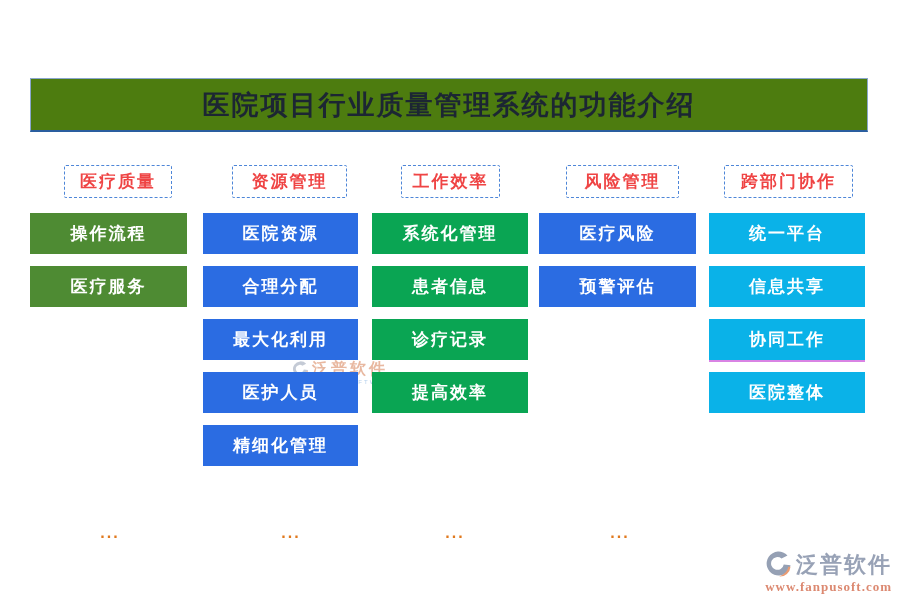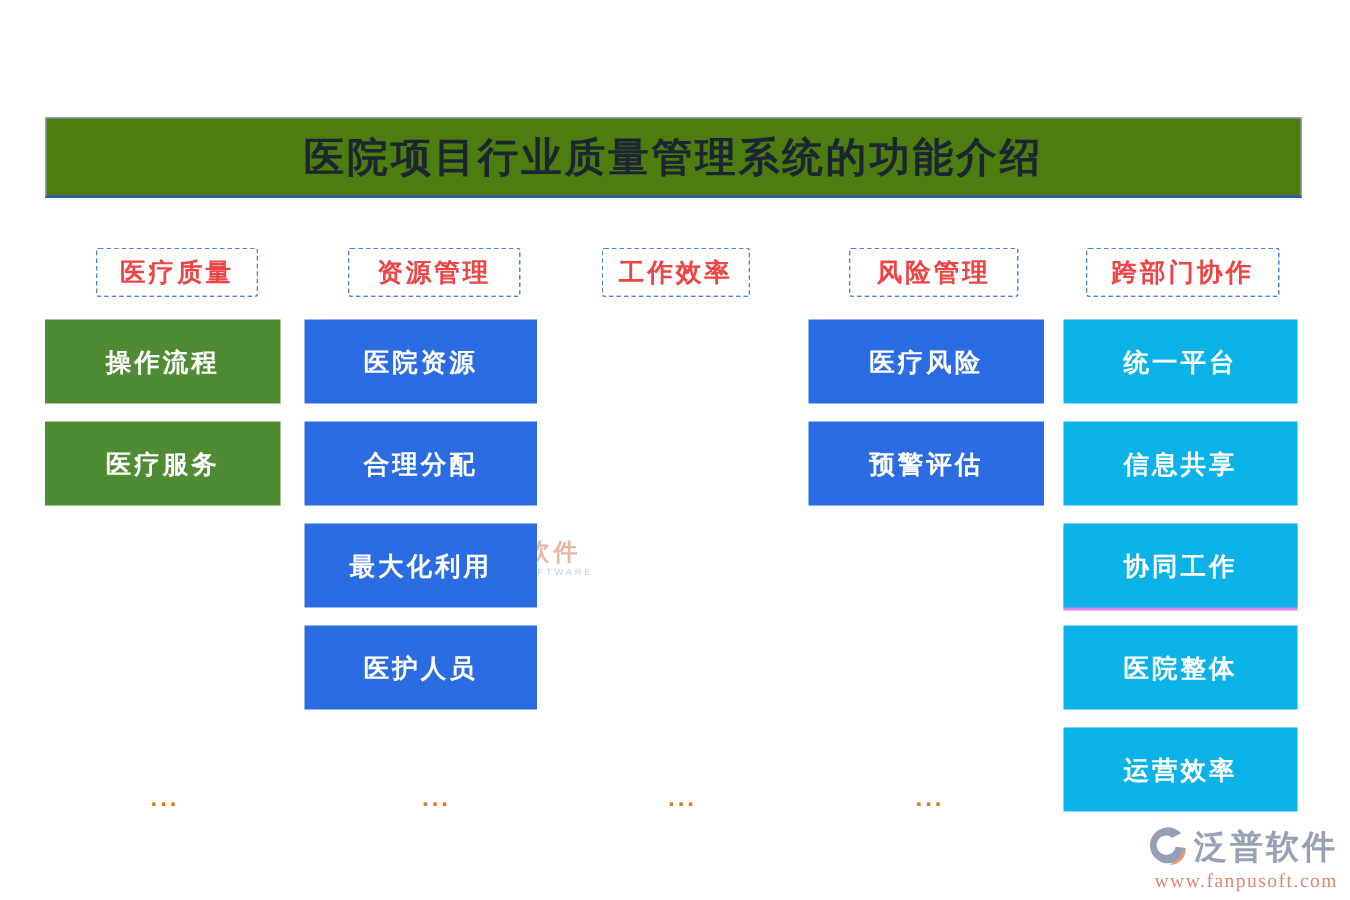--- a/index.html
+++ b/index.html
@@ -24,21 +24,21 @@
   .hdr{
     position:absolute;top:155px;height:33px;box-sizing:border-box;
     border:1.5px dashed #4e86d8;border-radius:2px;background:#ffffff;
     display:flex;align-items:center;justify-content:center;
     font-size:17px;font-weight:bold;color:#ef4444;letter-spacing:2px;margin-top:10px;
   }
 
   
   .col{position:absolute;top:213px;z-index:2;}
   .item{
-    height:56px;margin-bottom:12px;background:var(--c,#2b6ce2);
+    height:41px;margin-bottom:12px;background:var(--c,#2b6ce2);
     display:flex;align-items:center;justify-content:center;
     color:#ffffff;font-size:17px;font-weight:bold;letter-spacing:2px;
   }
   .col-5 .item:nth-child(3){box-shadow:0 2px 0 0 rgba(201,79,216,.7);}
 
   
   .dots{
     position:absolute;top:524px;width:44px;height:18px;text-align:center;
     color:#e0791e;font-weight:bold;font-size:16px;letter-spacing:2px;
     font-family:"Liberation Sans","DejaVu Sans",sans-serif;
@@ -56,21 +56,21 @@
 
   
   .brand{
     position:absolute;right:8px;bottom:5px;text-align:right;z-index:3;
   }
   .brand-row{display:flex;align-items:center;justify-content:flex-end;gap:4px;}
   .brand-cn{font-size:22px;font-weight:bold;color:#98a2b6;letter-spacing:2px;line-height:1;}
   .brand-icon{width:27px;height:27px;}
   .brand-url{
     font-size:13px;color:#dc8971;letter-spacing:1px;margin-top:1px;
-    font-family:"Liberation Serif","DejaVu Serif",serif;font-weight:normal;
+    font-family:"Liberation Serif","DejaVu Serif",serif;font-weight:bold;
   }
 </style>
 </head>
 <body>
 
 <div class="canvas">
 
   <div class="title">医院项目行业质量管理系统的功能介绍</div>
 
   <div class="hdr" style="left:64px;width:108px">医疗质量</div>
@@ -82,34 +82,40 @@
   <div class="col" style="left: 30px; width: 157px; --c: #4e8b33;">
     <div class="item">操作流程</div>
     <div class="item">医疗服务</div>
   </div>
 
   <div class="col" style="left: 203px; width: 155px; text-align: center; --c: #2b6ce2;">
     <div class="item">医院资源</div>
     <div class="item">合理分配</div>
     <div class="item">最大化利用</div>
     <div class="item">医护人员</div>
+    <div class="item">精细化管理</div>
   </div>
 
+  <div class="col" style="left: 372px; width: 156px; --c: #0aa553;">
+    <div class="item">系统化管理</div>
+    <div class="item">患者信息</div>
+    <div class="item">诊疗记录</div>
+    <div class="item">提高效率</div>
+  </div>
 
   <div class="col" style="left: 539px; width: 157px; --c: #2b6ce2;">
     <div class="item">医疗风险</div>
     <div class="item">预警评估</div>
   </div>
 
   <div class="col col-5" style="left: 709px; width: 156px; --c: #0ab2e8;">
     <div class="item">统一平台</div>
     <div class="item">信息共享</div>
     <div class="item">协同工作</div>
     <div class="item">医院整体</div>
-    <div class="item">运营效率</div>
   </div>
 
   <div class="dots" style="left:88px">...</div>
   <div class="dots" style="left:269px">...</div>
   <div class="dots" style="left:433px">...</div>
   <div class="dots" style="left:598px">...</div>
 
   <div class="watermark">
     <svg class="wm-icon" viewBox="0 0 36 36">
       <path d="M30 6 A16 16 0 1 0 34 19 L25 18 A8.5 8.5 0 1 1 22 10 Z" fill="#95a0b4"></path>

